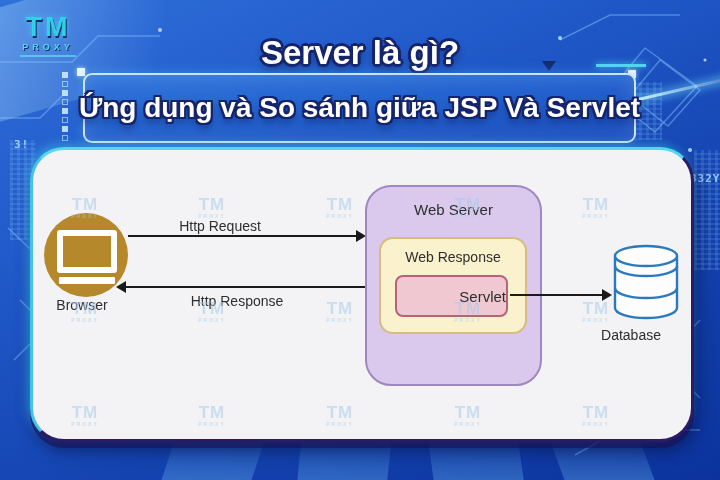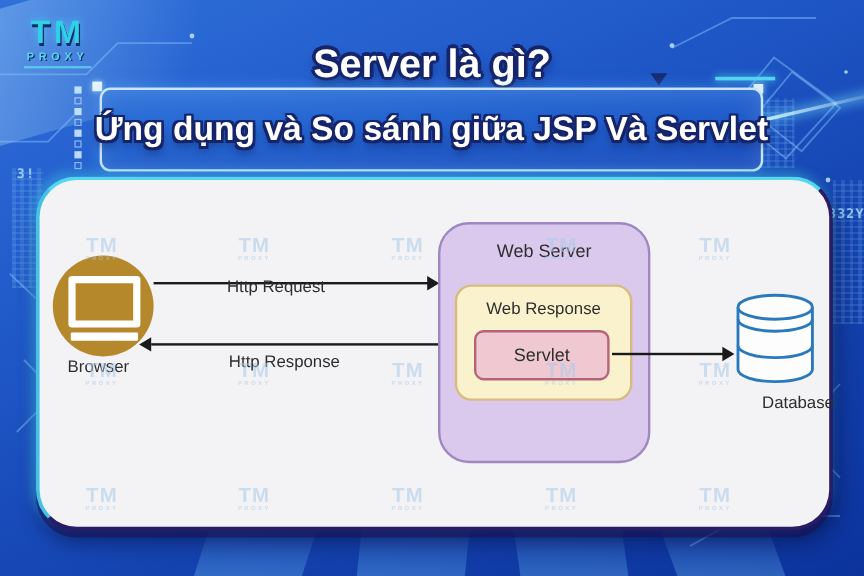--- a/index.html
+++ b/index.html
@@ -74,37 +74,37 @@
   .monitor-base{left:59px;top:277px;width:56px;height:7px;background:#ffffff;border-radius:1px;}
   .dg-label{font-size:14px;color:#2e2e2e;text-align:center;}
   .browser-label{left:32px;top:297px;width:100px;}
   .arrow-line{height:2px;background:#1a1a1a;}
   .req-line{left:128px;top:235px;width:229px;}
   .head-right{width:0;height:0;border-top:6px solid transparent;border-bottom:6px solid transparent;
     border-left:10px solid #1a1a1a;}
   .head-left{width:0;height:0;border-top:6px solid transparent;border-bottom:6px solid transparent;
     border-right:10px solid #1a1a1a;}
   .req-head{left:356px;top:230px;}
-  .req-label{left:150px;top:218px;width:160px;margin-top:12px;}
+  .req-label{left:140px;top:218px;width:160px;}
   .resp-line{left:126px;top:286px;width:239px;}
   .resp-head{left:116px;top:281px;}
   .resp-label{left:152px;top:293px;width:170px;}
   .web-server{left:365px;top:185px;width:177px;height:201px;box-sizing:border-box;
     background:#dac9ec;border:2px solid #9e88c1;border-radius:26px;}
   .ws-label{left:365px;top:201px;width:177px;font-size:15px;}
   .web-container{left:379px;top:237px;width:148px;height:97px;box-sizing:border-box;
     background:#faf2cc;border:2px solid #d7bb81;border-radius:14px;}
   .wc-label{left:379px;top:249px;width:148px;}
   .servlet-box{left:395px;top:275px;width:113px;height:42px;box-sizing:border-box;
     background:#efc8d2;border:2px solid #b4647a;border-radius:8px;
-    display:flex;align-items:center;justify-content:center;font-size:15px;color:#2e2e2e;}
+    display:flex;align-items:center;justify-content:flex-end;font-size:15px;color:#2e2e2e;}
   .db-line{left:510px;top:294px;width:94px;}
   .db-head{left:602px;top:289px;}
   .database-svg{left:612px;top:244px;}
-  .db-label{left:613px;top:327px;width:104px;}
+  .db-label{left:579px;top:327px;width:104px;}
 </style>
 </head>
 <body>
 
 <div class="bg-layer">
   <div class="streak-tl"></div>
   <svg width="720" height="480" style="position:absolute;inset:0">
     <g fill="none" stroke="rgba(140,200,255,0.45)" stroke-width="1.5">
       <path d="M0,62 L72,62 L98,36 L160,36"></path>
       <path d="M0,118 L40,118 L62,96"></path>

